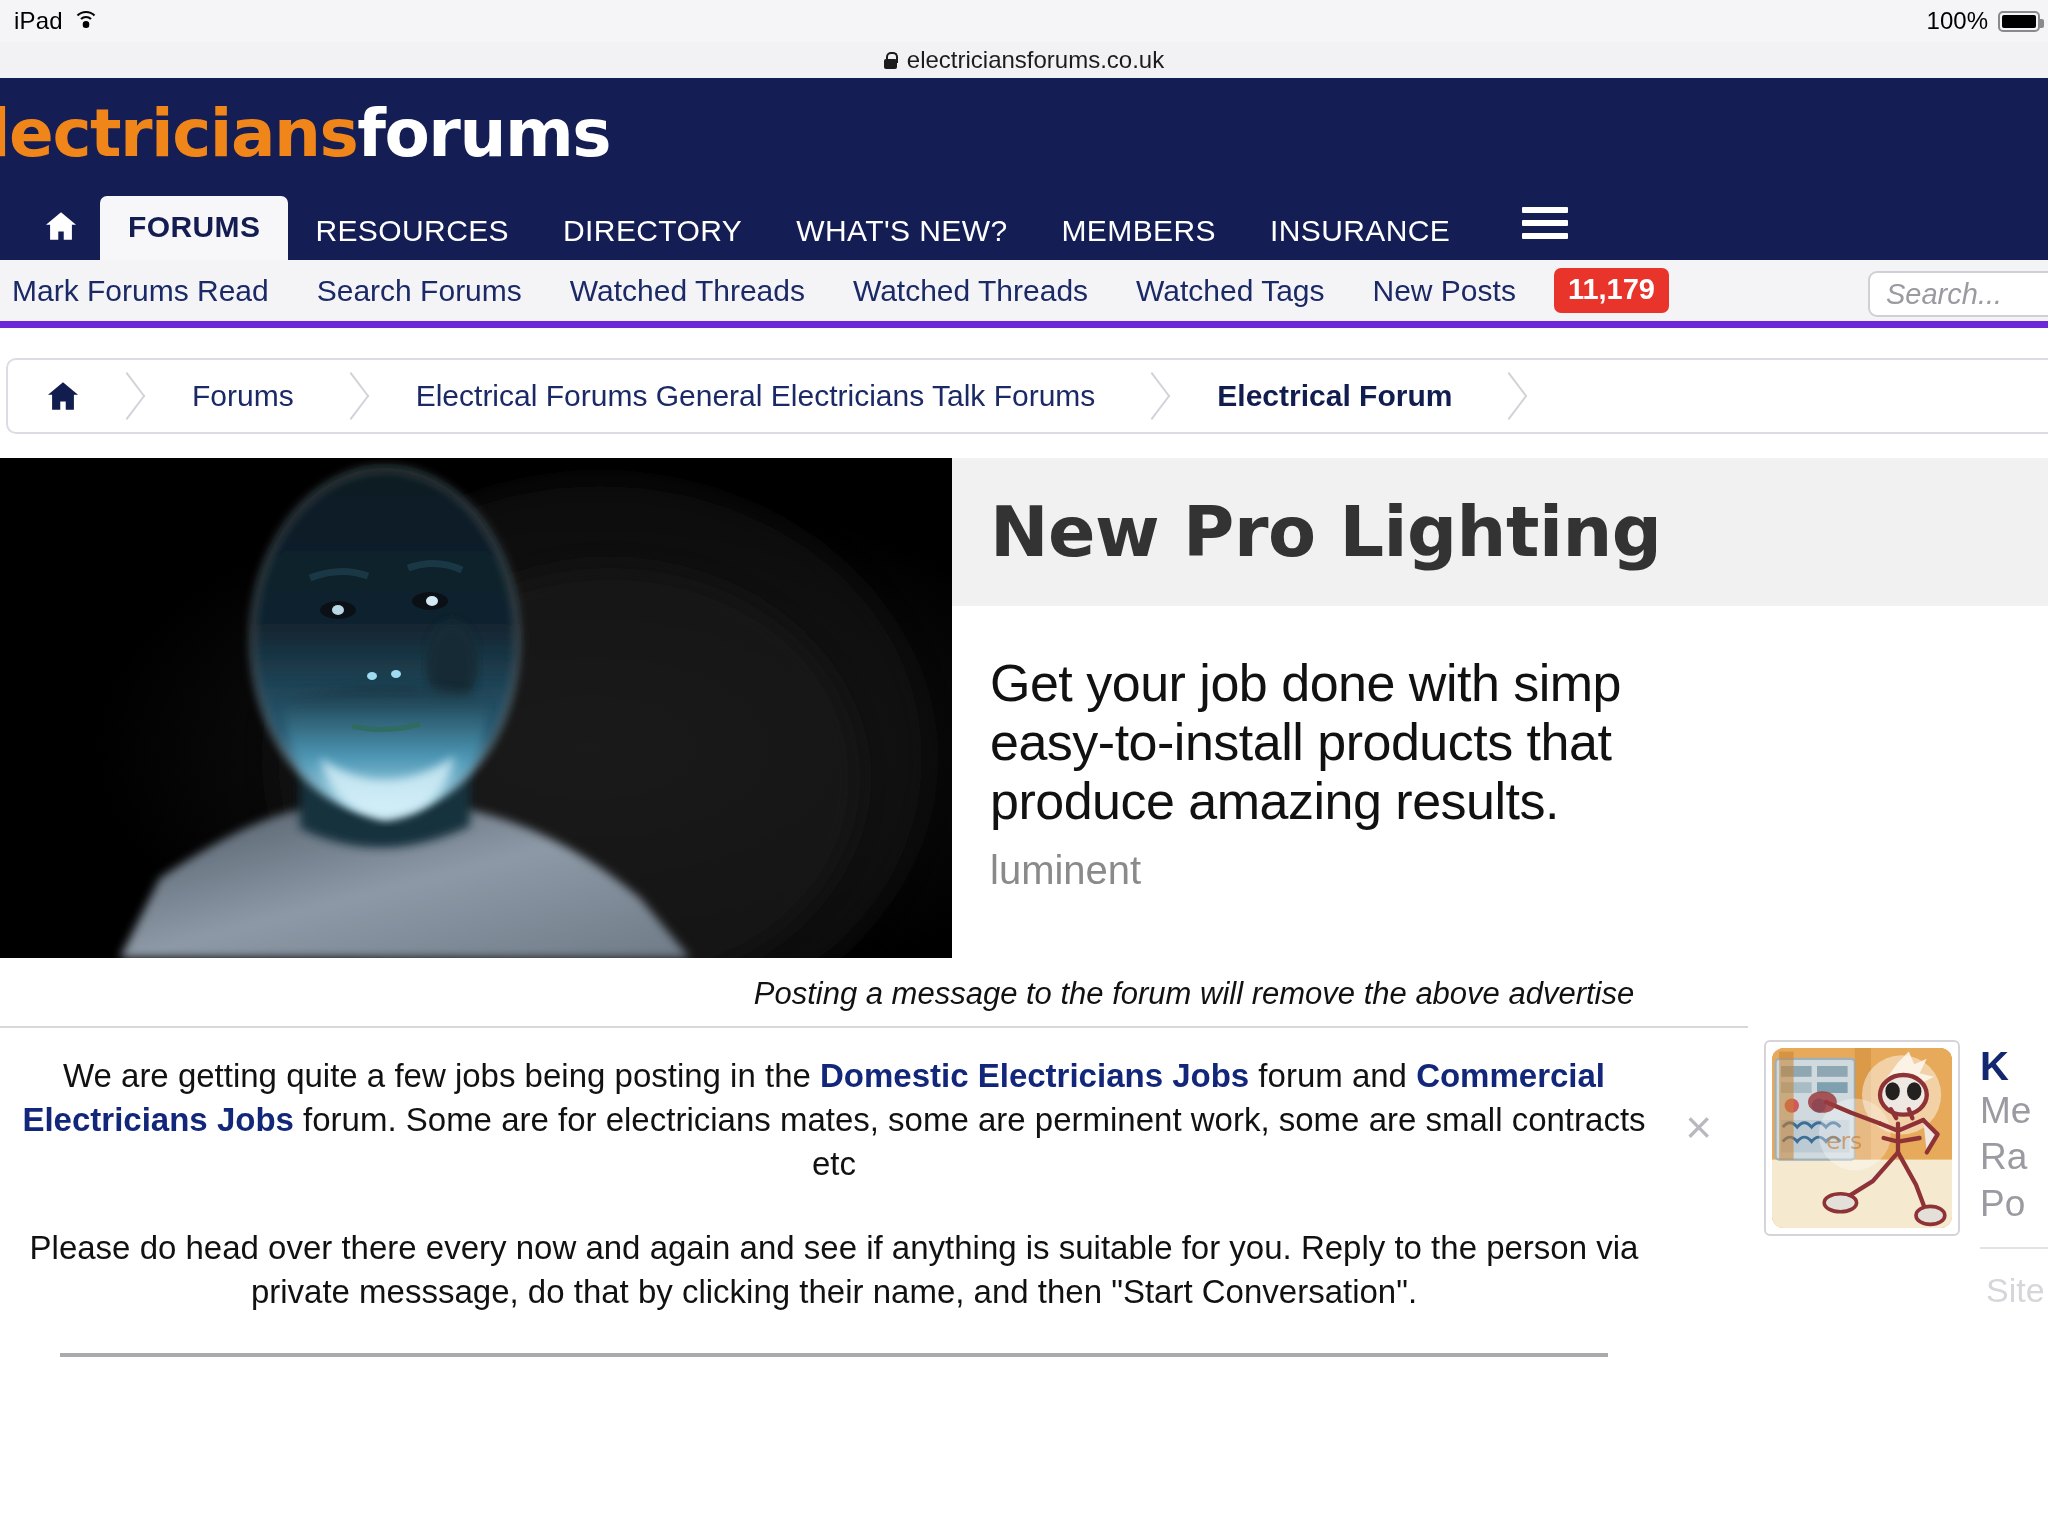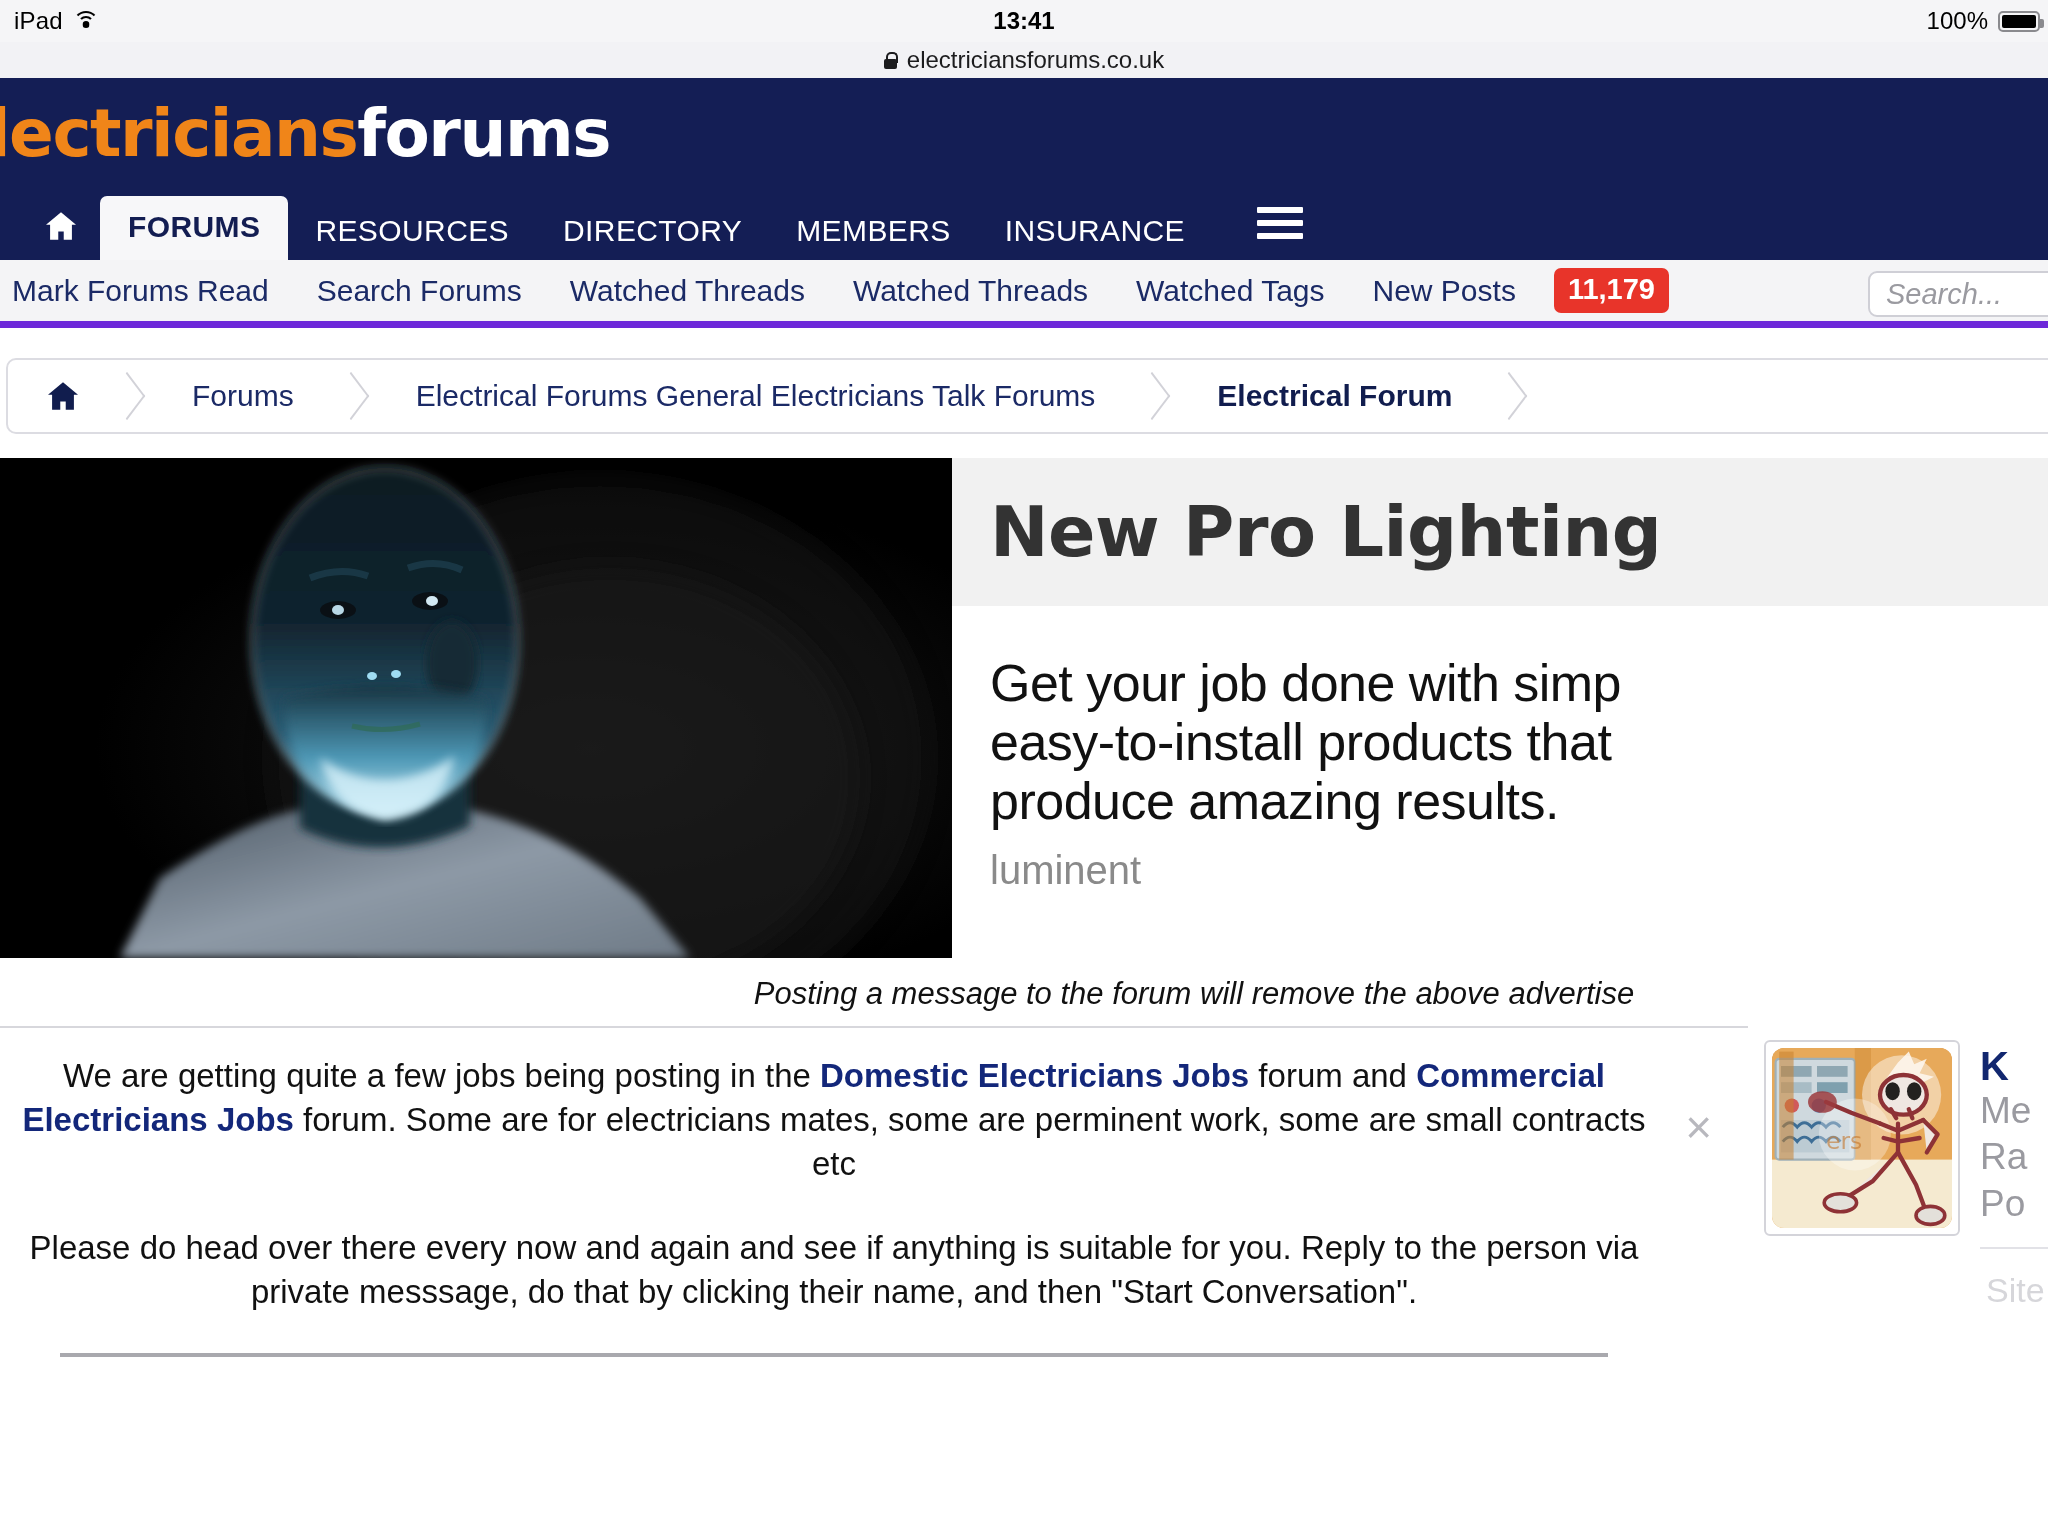--- a/index.html
+++ b/index.html
@@ -189,21 +189,20 @@
 
 <div class="status-bar">
   <div class="sb-left">
     <span class="sb-carrier">iPad</span>
     <span class="wifi-icon">
         <i></i>
         <i></i>
         <i></i>
       </span>
   </div>
-  <div class="sb-center">13:41</div>
   <div class="sb-right">
     <span>100%</span>
     <span class="battery">
         <span></span>
       </span>
   </div>
 </div>
 
 <div class="url-bar">
   <span class="lock-icon"></span>
@@ -220,20 +219,21 @@
     <div class="nav-item home">
       <span class="home-icon">
         <svg width="34" height="30" viewBox="0 0 24 22">
             <path fill="#ffffff" d="M12 1 1 10h3v11h6v-6h4v6h6V10h3L12 1z"></path>
           </svg>
       </span>
     </div>
     <div class="nav-item active">FORUMS</div>
     <div class="nav-item">RESOURCES</div>
     <div class="nav-item">DIRECTORY</div>
+    <div class="nav-item">WHAT'S NEW?</div>
     <div class="nav-item">MEMBERS</div>
     <div class="nav-item">INSURANCE</div>
     <div class="nav-item">
       <span class="hamburger"><span></span><span></span><span></span></span>
     </div>
   </div>
 </div>
 
 <div class="sub-nav">
   <div class="subnav-links">

